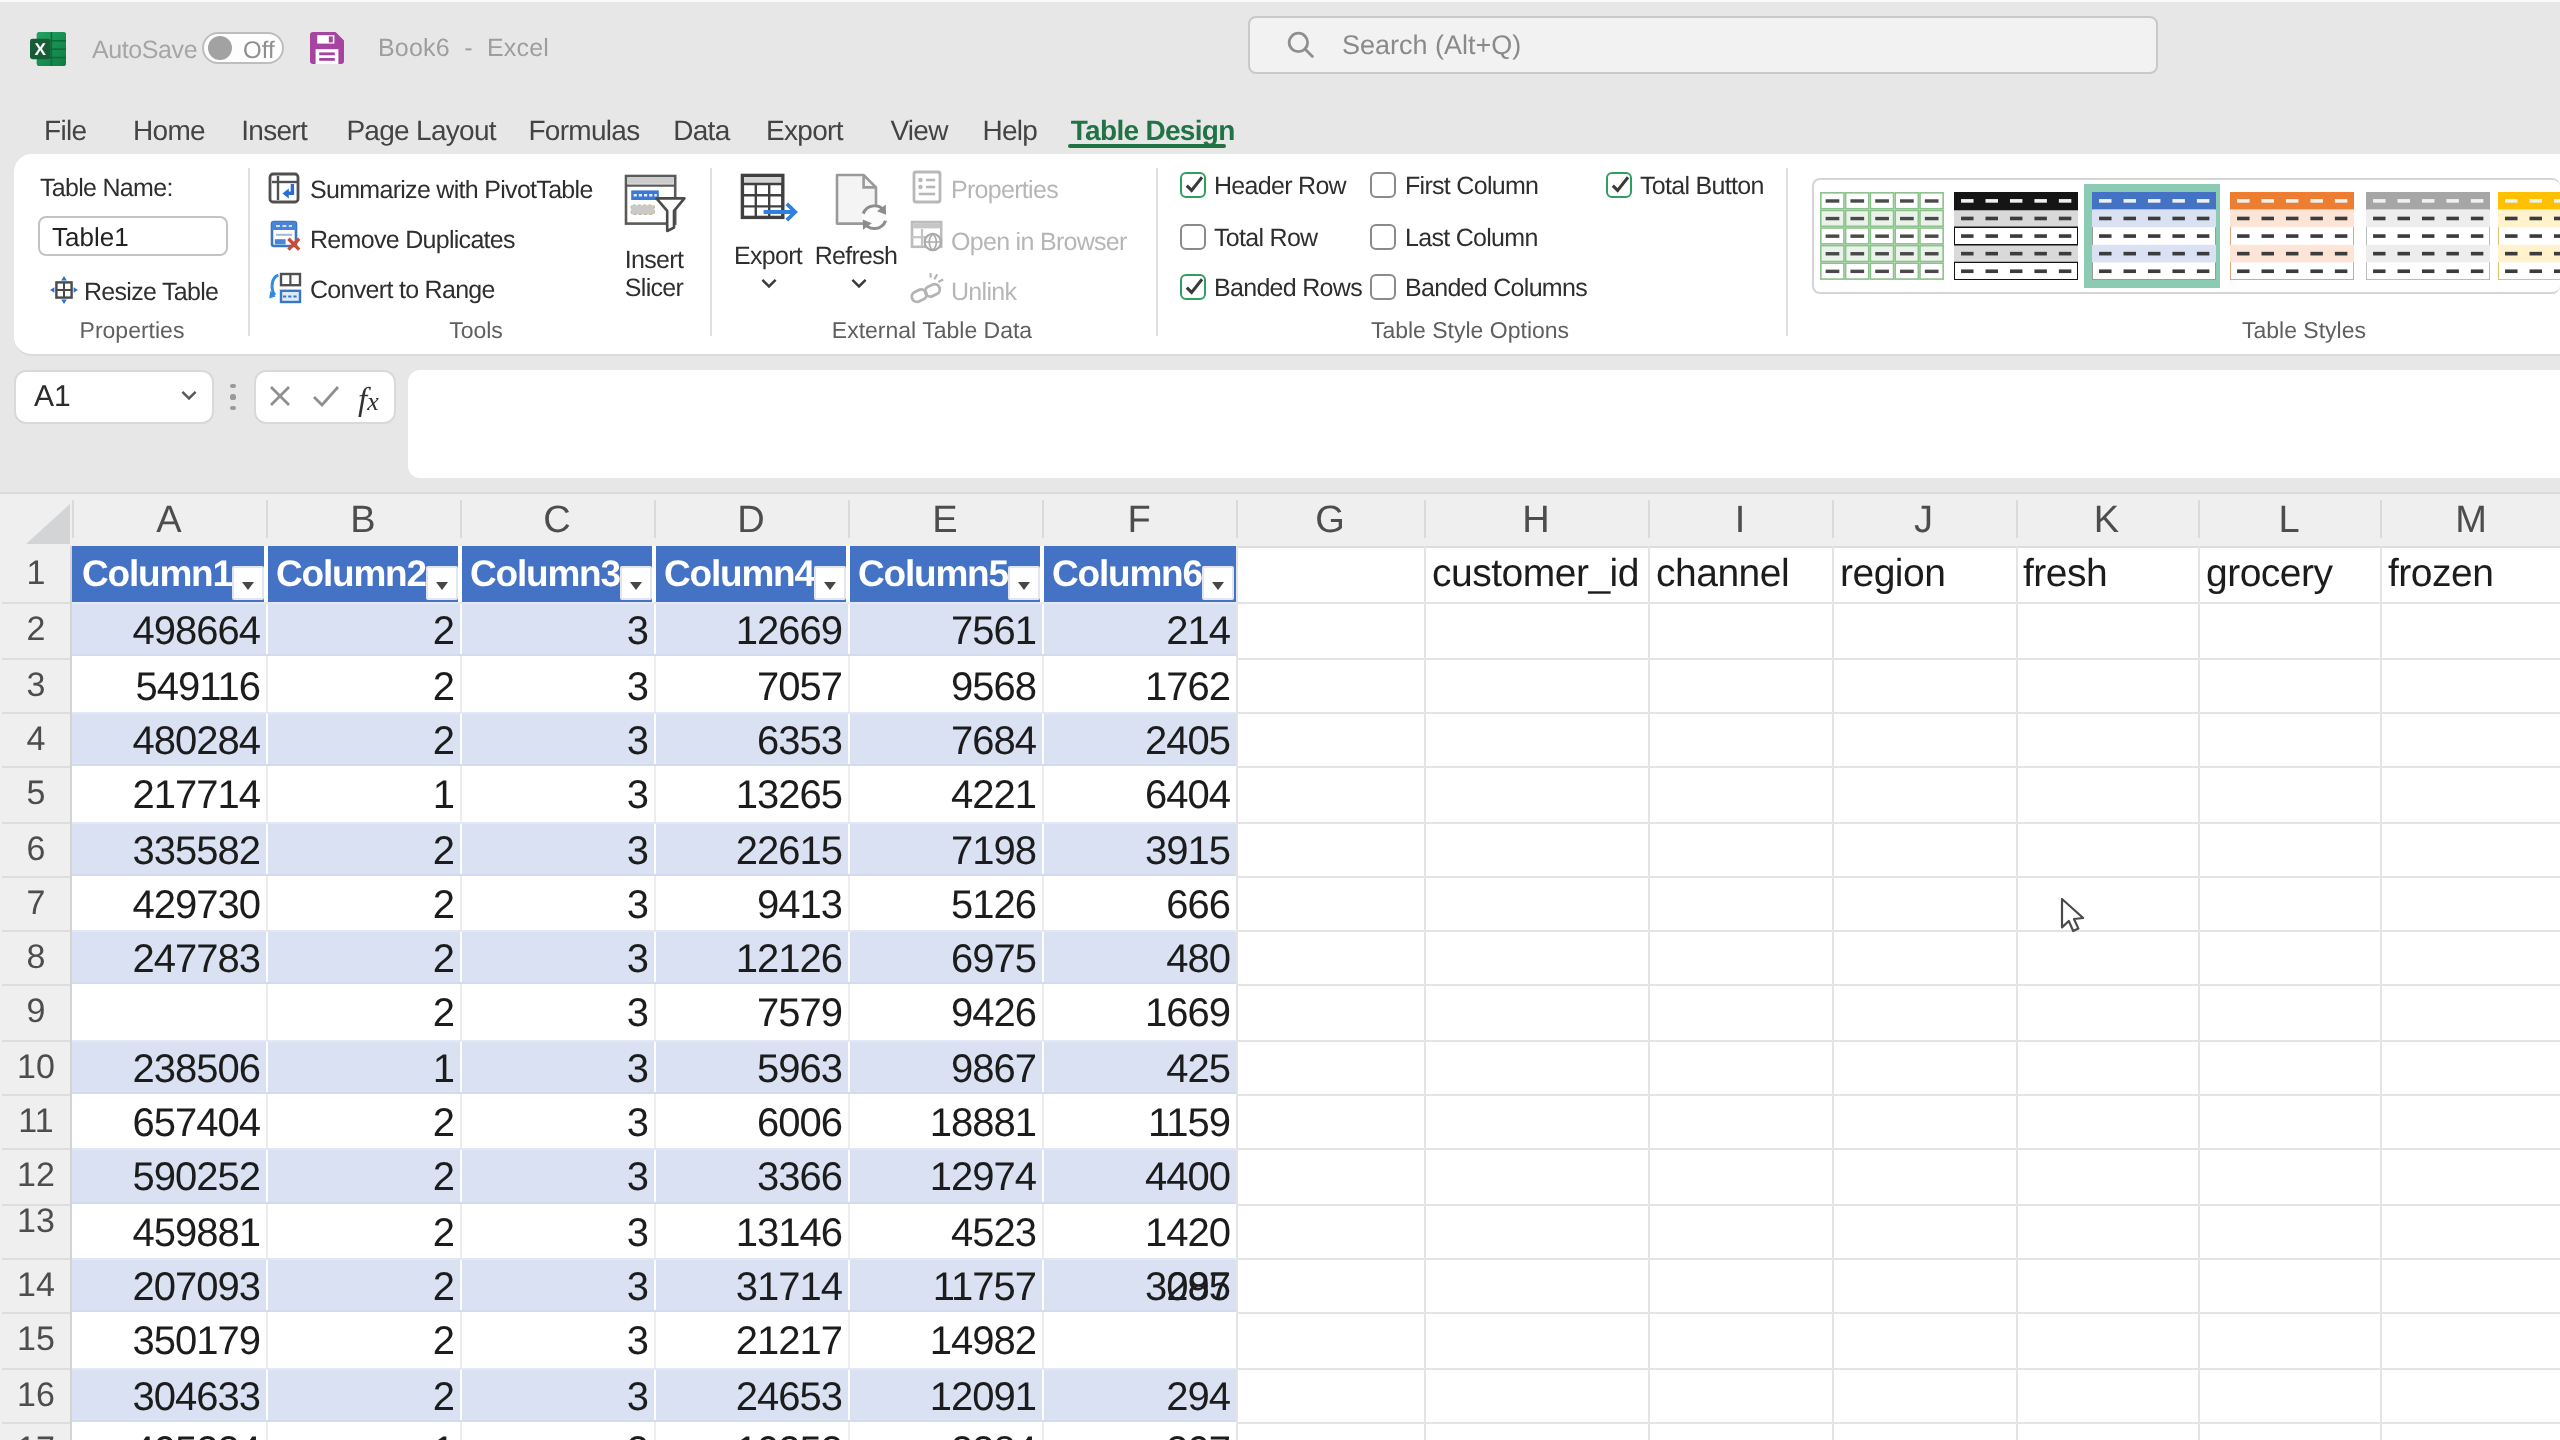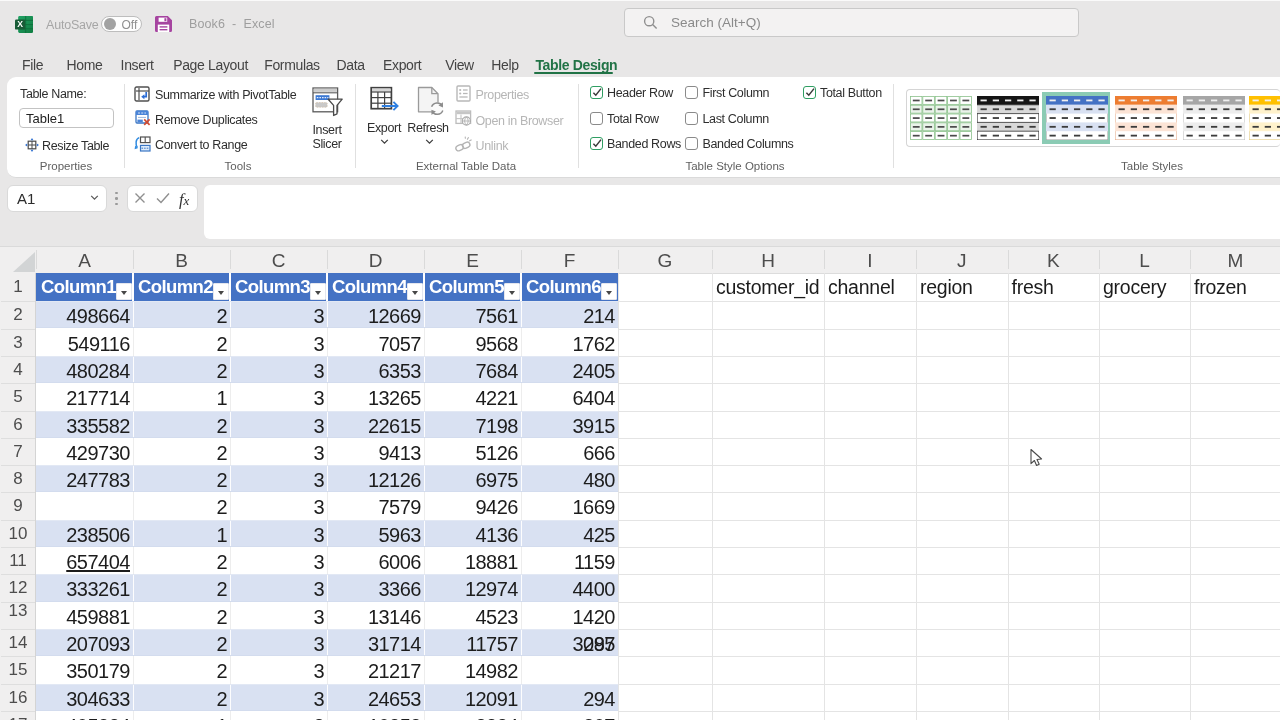--- a/index.html
+++ b/index.html
@@ -639,36 +639,36 @@
       <div style="position:absolute;left:97px;top:0;width:1px;height:100%;background:#fdfdfe"></div>
       <div style="position:absolute;left:194px;top:0;width:1px;height:100%;background:#fdfdfe"></div>
       <div style="position:absolute;left:291px;top:0;width:1px;height:100%;background:#fdfdfe"></div>
       <div style="position:absolute;left:388px;top:0;width:1px;height:100%;background:#fdfdfe"></div>
       <div style="position:absolute;left:485px;top:0;width:1px;height:100%;background:#fdfdfe"></div>
     </div>
 <div class="abs cnum" style="left:40px;top:519.8px;width:90px;height:27.3px;line-height:30.7px;">238506</div>
 <div class="abs cnum" style="left:137px;top:519.8px;width:90px;height:27.3px;line-height:30.7px;">1</div>
 <div class="abs cnum" style="left:234px;top:519.8px;width:90px;height:27.3px;line-height:30.7px;">3</div>
 <div class="abs cnum" style="left:331px;top:519.8px;width:90px;height:27.3px;line-height:30.7px;">5963</div>
-<div class="abs cnum" style="left:428px;top:519.8px;width:90px;height:27.3px;line-height:30.7px;">4136</div>
+<div class="abs cnum" style="left:428px;top:519.8px;width:90px;height:27.3px;line-height:30.7px;">9867</div>
 <div class="abs cnum" style="left:525px;top:519.8px;width:90px;height:27.3px;line-height:30.7px;">425</div>
-<div class="abs cnum" style="left:40px;top:547.1px;width:90px;height:27.3px;line-height:30.7px;text-decoration:underline;">657404</div>
+<div class="abs cnum" style="left:40px;top:547.1px;width:90px;height:27.3px;line-height:30.7px;">657404</div>
 <div class="abs cnum" style="left:137px;top:547.1px;width:90px;height:27.3px;line-height:30.7px;">2</div>
 <div class="abs cnum" style="left:234px;top:547.1px;width:90px;height:27.3px;line-height:30.7px;">3</div>
 <div class="abs cnum" style="left:331px;top:547.1px;width:90px;height:27.3px;line-height:30.7px;">6006</div>
 <div class="abs cnum" style="left:428px;top:547.1px;width:90px;height:27.3px;line-height:30.7px;">18881</div>
 <div class="abs cnum" style="left:525px;top:547.1px;width:90px;height:27.3px;line-height:30.7px;">1159</div>
 <div class="abs" style="left:36px;top:574.4px;width:582px;height:27.3px;background:#d9e1f2;border-top:1px solid #e2e8f4;border-bottom:1px solid #d3dcee;box-sizing:border-box">
       <div style="position:absolute;left:97px;top:0;width:1px;height:100%;background:#fdfdfe"></div>
       <div style="position:absolute;left:194px;top:0;width:1px;height:100%;background:#fdfdfe"></div>
       <div style="position:absolute;left:291px;top:0;width:1px;height:100%;background:#fdfdfe"></div>
       <div style="position:absolute;left:388px;top:0;width:1px;height:100%;background:#fdfdfe"></div>
       <div style="position:absolute;left:485px;top:0;width:1px;height:100%;background:#fdfdfe"></div>
     </div>
-<div class="abs cnum" style="left:40px;top:574.4px;width:90px;height:27.3px;line-height:30.7px;">333261</div>
+<div class="abs cnum" style="left:40px;top:574.4px;width:90px;height:27.3px;line-height:30.7px;">590252</div>
 <div class="abs cnum" style="left:137px;top:574.4px;width:90px;height:27.3px;line-height:30.7px;">2</div>
 <div class="abs cnum" style="left:234px;top:574.4px;width:90px;height:27.3px;line-height:30.7px;">3</div>
 <div class="abs cnum" style="left:331px;top:574.4px;width:90px;height:27.3px;line-height:30.7px;">3366</div>
 <div class="abs cnum" style="left:428px;top:574.4px;width:90px;height:27.3px;line-height:30.7px;">12974</div>
 <div class="abs cnum" style="left:525px;top:574.4px;width:90px;height:27.3px;line-height:30.7px;">4400</div>
 <div class="abs cnum" style="left:40px;top:601.7px;width:90px;height:27.3px;line-height:30.7px;">459881</div>
 <div class="abs cnum" style="left:137px;top:601.7px;width:90px;height:27.3px;line-height:30.7px;">2</div>
 <div class="abs cnum" style="left:234px;top:601.7px;width:90px;height:27.3px;line-height:30.7px;">3</div>
 <div class="abs cnum" style="left:331px;top:601.7px;width:90px;height:27.3px;line-height:30.7px;">13146</div>
 <div class="abs cnum" style="left:428px;top:601.7px;width:90px;height:27.3px;line-height:30.7px;">4523</div>

